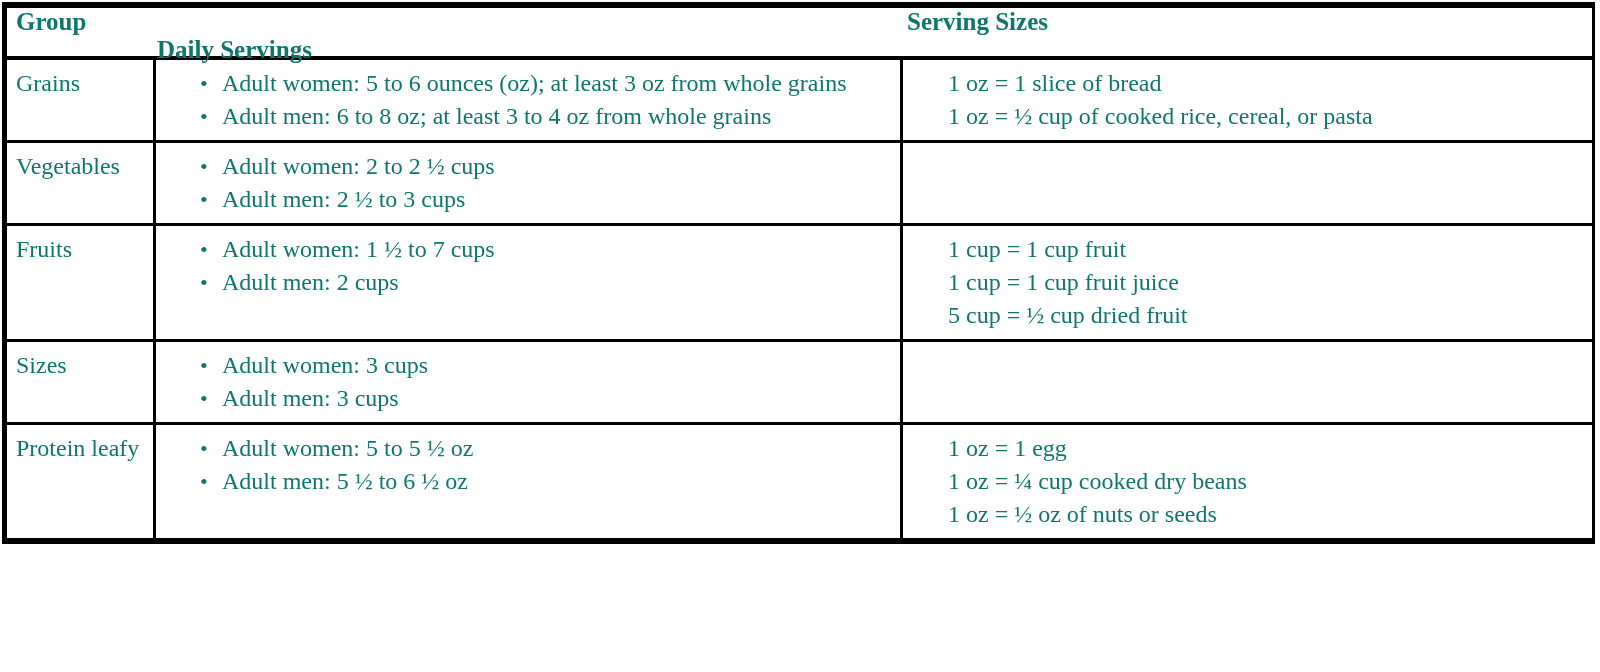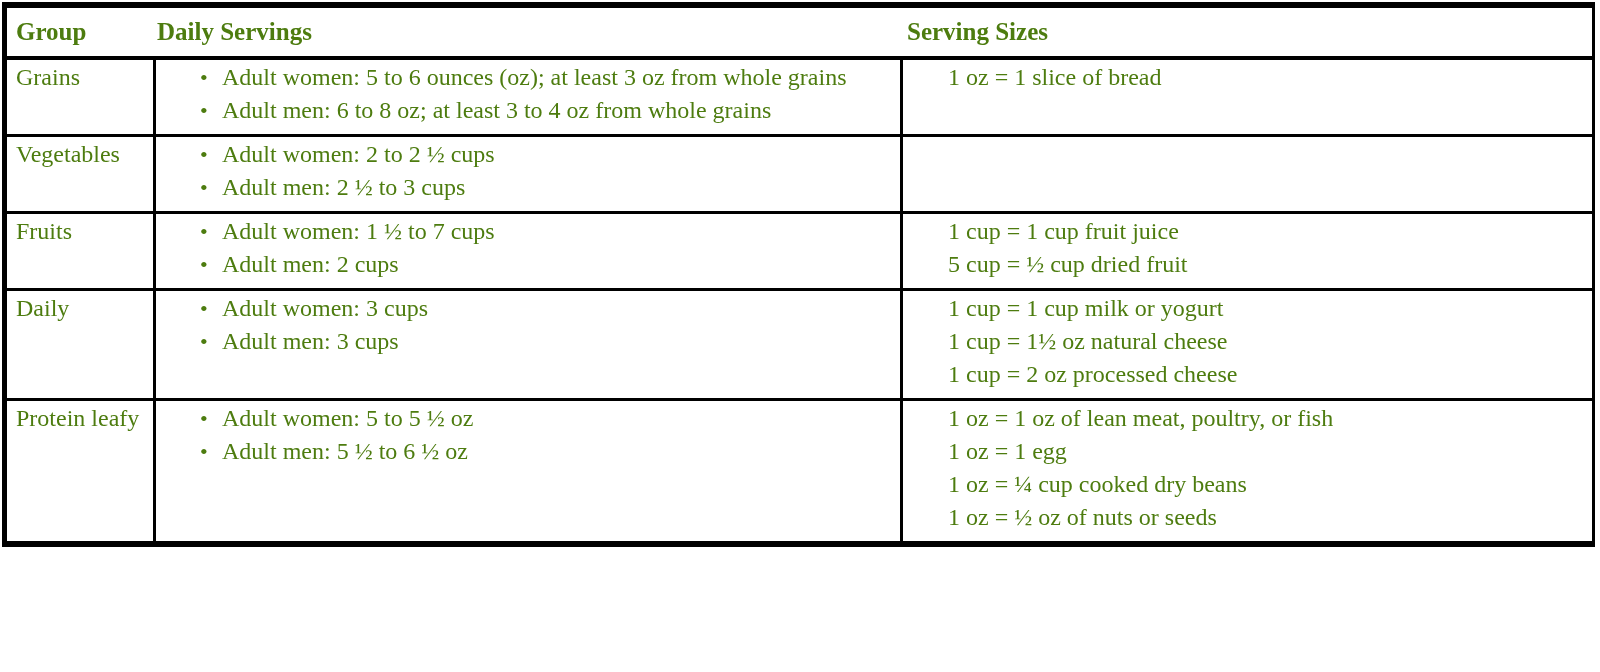--- a/index.html
+++ b/index.html
@@ -7,21 +7,21 @@
     padding: 0;
     background: #ffffff;
   }
   .page {
     position: relative;
     width: 1600px;
     height: 672px;
     overflow: hidden;
     background: #ffffff;
     font-family: "Liberation Serif", "DejaVu Serif", serif;
-    color: #4d7c0f;
+    color: #0f766e;
   }
   .food-table {
     position: absolute;
     left: 2px;
     top: 2px;
     width: 1593px;
     box-sizing: border-box;
     border-top: 6px solid #000;
     border-left: 5px solid #000;
     border-right: 3px solid #000;
@@ -43,21 +43,21 @@
   .hc-daily  { grid-column: 3; padding-left: 1px; }
   .hc-sizes  { grid-column: 5; padding-left: 4px; }
   .hsep-header { height: 4px; background: #000; }
   .hsep { height: 3px; background: #000; }
   .vdiv { background: #000; }
   .body-row {
     font-size: 24px;
     line-height: 33px;
   }
   .cell {
-    padding-top: 1px;
+    padding-top: 7px;
     padding-bottom: 7px;
     white-space: nowrap;
     overflow: visible;
   }
   .group-cell { padding-left: 9px; }
   .list {
     margin: 0;
     padding: 0;
     list-style: none;
   }
@@ -74,22 +74,22 @@
   .sizes-cell { padding-left: 45px; border-radius: 23px; }
 </style>
 </head>
 <body>
 
 <div class="page">
   <div class="food-table">
 
     <div class="grid-row header-row">
       <div class="header-cell hc-group">Group</div>
+      <div class="header-cell hc-sizes">Serving Sizes</div>
       <div class="header-cell hc-daily">Daily Servings</div>
-      <div class="header-cell hc-sizes">Serving Sizes</div>
     </div>
 
     <div class="hsep-header"></div>
 
     <div id="table-body">
   <div class="grid-row body-row">
     <div class="cell group-cell"><span>Grains</span></div>
     <div class="vdiv"></div>
     <div class="cell daily-cell">
       <ul class="list">
@@ -100,20 +100,21 @@
               <li>
                 <span class="bullet">•</span>
                 <span>Adult men: 6 to 8 oz; at least 3 to 4 oz from whole grains</span>
               </li>
             </ul>
     </div>
     <div class="vdiv"></div>
     <div class="cell sizes-cell">
       <ul class="list">
               <li>1 oz = 1 slice of bread</li>
+              <li>1 oz = ½ cup of cooked rice, cereal, or pasta</li>
             </ul>
     </div>
   </div>
 <div class="hsep"></div>
   <div class="grid-row body-row">
     <div class="cell group-cell"><span>Vegetables</span></div>
     <div class="vdiv"></div>
     <div class="cell daily-cell">
       <ul class="list">
               <li>
@@ -140,70 +141,63 @@
               </li>
               <li>
                 <span class="bullet">•</span>
                 <span>Adult men: 2 cups</span>
               </li>
             </ul>
     </div>
     <div class="vdiv"></div>
     <div class="cell sizes-cell">
       <ul class="list">
+              <li>1 cup = 1 cup fruit</li>
               <li>1 cup = 1 cup fruit juice</li>
               <li>5 cup = ½ cup dried fruit</li>
             </ul>
     </div>
   </div>
 <div class="hsep"></div>
   <div class="grid-row body-row">
-    <div class="cell group-cell"><span>Daily</span></div>
+    <div class="cell group-cell"><span>Sizes</span></div>
     <div class="vdiv"></div>
     <div class="cell daily-cell">
       <ul class="list">
               <li>
                 <span class="bullet">•</span>
                 <span>Adult women: 3 cups</span>
               </li>
               <li>
                 <span class="bullet">•</span>
                 <span>Adult men: 3 cups</span>
               </li>
             </ul>
     </div>
     <div class="vdiv"></div>
+  </div>
+<div class="hsep"></div>
+  <div class="grid-row body-row">
+    <div class="cell group-cell"><span>Protein leafy</span></div>
+    <div class="vdiv"></div>
+    <div class="cell daily-cell">
+      <ul class="list">
+              <li>
+                <span class="bullet">•</span>
+                <span>Adult women: 5 to 5 ½ oz</span>
+              </li>
+              <li>
+                <span class="bullet">•</span>
+                <span>Adult men: 5 ½ to 6 ½ oz</span>
+              </li>
+            </ul>
+    </div>
+    <div class="vdiv"></div>
     <div class="cell sizes-cell">
       <ul class="list">
-              <li>1 cup = 1 cup milk or yogurt</li>
-              <li>1 cup = 1½ oz natural cheese</li>
-              <li>1 cup = 2 oz processed cheese</li>
-            </ul>
-    </div>
-  </div>
-<div class="hsep"></div>
-  <div class="grid-row body-row">
-    <div class="cell group-cell"><span>Protein leafy</span></div>
-    <div class="vdiv"></div>
-    <div class="cell daily-cell">
-      <ul class="list">
-              <li>
-                <span class="bullet">•</span>
-                <span>Adult women: 5 to 5 ½ oz</span>
-              </li>
-              <li>
-                <span class="bullet">•</span>
-                <span>Adult men: 5 ½ to 6 ½ oz</span>
-              </li>
-            </ul>
-    </div>
-    <div class="vdiv"></div>
-    <div class="cell sizes-cell">
-      <ul class="list">
-              <li>1 oz = 1 oz of lean meat, poultry, or fish</li>
               <li>1 oz = 1 egg</li>
               <li>1 oz = ¼ cup cooked dry beans</li>
               <li>1 oz = ½ oz of nuts or seeds</li>
             </ul>
     </div>
   </div>
 </div>
 
   </div>
 </div>

